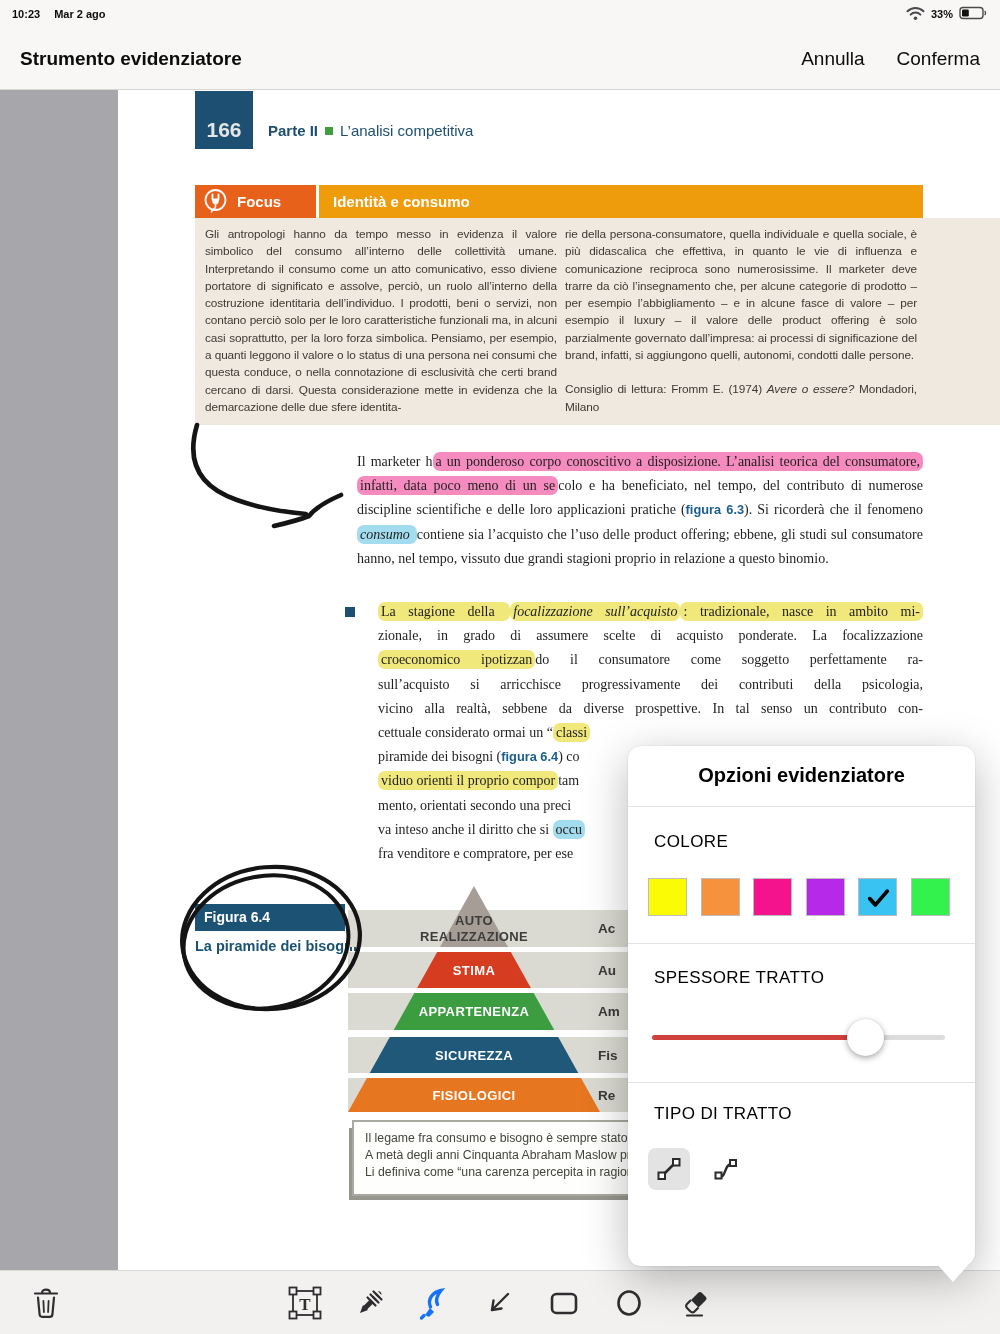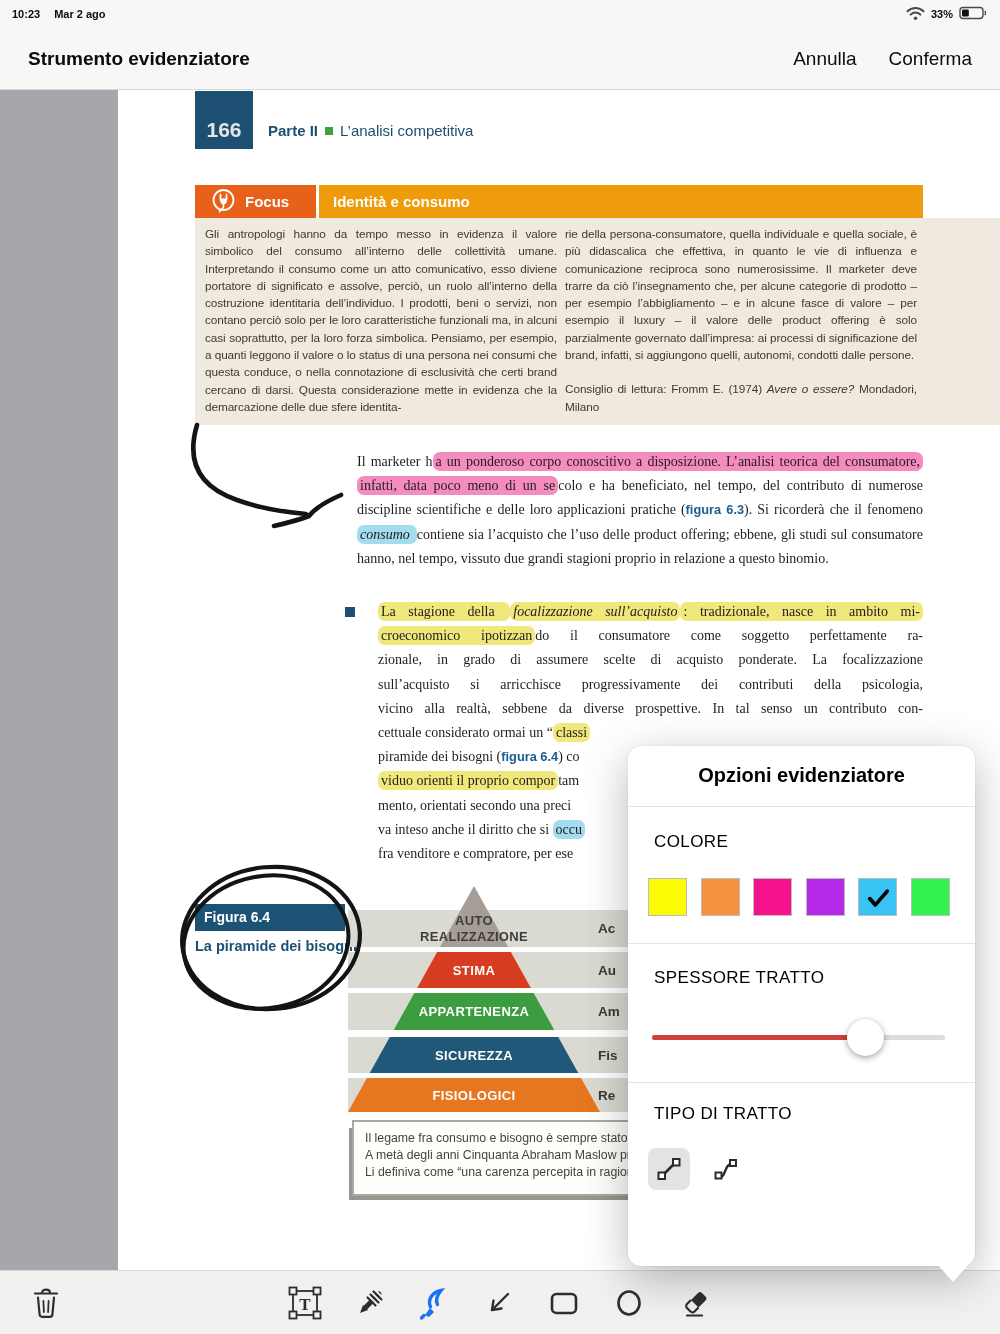--- a/index.html
+++ b/index.html
@@ -6,38 +6,38 @@
   html,body { width:1000px; height:1334px; }
   body { font-family:"Liberation Sans", sans-serif; background:#fff; }
   #screen { position:relative; width:1000px; height:1334px; overflow:hidden; background:#fff; }
 
   
   .statusbar { position:absolute; left:0; top:0; width:1000px; height:28px; background:#F8F7F5;
     display:flex; justify-content:space-between; align-items:center; padding:0 12px; font-size:11px; color:#0c0c0c; }
   .sb-left { display:flex; gap:14px; font-weight:bold; }
   .sb-right { display:flex; align-items:center; gap:6px; font-weight:bold; }
   .navbar { position:absolute; left:0; top:28px; width:1000px; height:62px; background:#F8F7F5;
-    border-bottom:1px solid #D8D6D4; display:flex; align-items:center; justify-content:space-between; padding:0 28px; }
+    border-bottom:1px solid #D8D6D4; display:flex; align-items:center; justify-content:space-between; padding:0 20px; }
   .nav-title { font-size:19px; font-weight:bold; color:#0c0c0c; }
   .nav-actions { display:flex; gap:32px; }
   .nav-btn { background:none; border:none; font-family:inherit; font-size:19px; color:#0c0c0c; cursor:pointer; }
 
   
   .gutter { position:absolute; left:0; top:90px; width:118px; height:1180px; background:#A7A7AB; }
   .pdfpage { position:absolute; left:118px; top:90px; width:882px; height:1180px; background:#fff; }
 
   .pagenum-box { position:absolute; left:195px; top:91px; width:58px; height:58px; background:#1C4F71;
     color:#e5e5e5; font-weight:bold; font-size:21px; display:flex; align-items:flex-end; justify-content:center; padding-bottom:7px; }
   .part-row { position:absolute; left:268px; top:122px; display:flex; align-items:center; gap:7px; font-size:15px; color:#1C4F71; }
   .part-label { font-weight:bold; }
   .part-square { width:8px; height:8px; background:#3F9E40; display:inline-block; }
 
   
   .focus-badge { position:absolute; left:195px; top:185px; width:121px; height:33px; background:#E8611B;
-    color:#fff; display:flex; align-items:center; gap:9px; padding-left:16px; font-weight:bold; font-size:15px; }
+    color:#fff; display:flex; align-items:center; gap:9px; padding-left:8px; font-weight:bold; font-size:15px; }
   .focus-titlebar { position:absolute; left:319px; top:185px; width:604px; height:33px; background:#EE9C0C;
     color:#fff; display:flex; align-items:center; padding-left:14px; font-weight:bold; font-size:15px; }
   .focus-body { position:absolute; left:195px; top:218px; width:876px; height:207px; background:#EFE9DF; }
   .fcol { position:absolute; top:8px; width:352px; font-size:11.8px; line-height:17.3px; letter-spacing:-0.1px;
     color:#3E3933; text-align:justify; }
   .fcol-1 { left:10px; }
   .fcol-2 { left:370px; }
   .reading { margin-top:17px; text-align:justify; }
   .it { font-style:italic; }
 
@@ -154,22 +154,22 @@
     <div class="fcol fcol-2">
       <div>rie della persona-consumatore, quella individuale e quella sociale, è più didascalica che effettiva, in quanto le vie di influenza e comunicazione reciproca sono numerosissime. Il marketer deve trarre da ciò l’insegnamento che, per alcune categorie di prodotto – per esempio l’abbigliamento – e in alcune fasce di valore – per esempio il luxury – il valore delle product offering è solo parzialmente governato dall’impresa: ai processi di significazione del brand, infatti, si aggiungono quelli, autonomi, condotti dalle persone.</div>
       <div class="reading" id="reading"><span>Consiglio di lettura: Fromm E. (1974) </span><span class="it">Avere o essere?</span><span> Mondadori, Milano</span></div>
     </div>
   </div>
 
   <p id="para1" class="serif"><span>Il marketer h</span><span class="hl-pink">a un ponderoso corpo conoscitivo a disposizione. L’analisi teorica del consumatore, infatti, data poco meno di un se</span><span>colo e ha beneficiato, nel tempo, del contributo di numerose discipline scientifiche e delle loro applicazioni pratiche (</span><span class="ref">figura 6.3</span><span>). Si ricorderà che il fenomeno </span><span class="hl-cyan it">consumo </span><span>contiene sia l’acquisto che l’uso delle product offering; ebbene, gli studi sul consumatore hanno, nel tempo, vissuto due grandi stagioni proprio in relazione a questo binomio.</span></p>
   <span class="bullet"></span>
   <div id="para2" class="serif">
       <div class="bline just"><span class="hl-yellow">La stagione della </span><span class="hl-yellow it">focalizzazione sull’acquisto</span><span class="hl-yellow">: tradizionale, nasce in ambito mi-</span></div>
+      <div class="bline just"><span>zionale, in grado di assumere scelte di acquisto ponderate. La focalizzazione</span></div>
       <div class="bline just"><span class="hl-yellow">croeconomico ipotizzan</span><span>do il consumatore come soggetto perfettamente ra-</span></div>
-      <div class="bline just"><span>zionale, in grado di assumere scelte di acquisto ponderate. La focalizzazione</span></div>
       <div class="bline just"><span>sull’acquisto si arricchisce progressivamente dei contributi della psicologia,</span></div>
       <div class="bline just"><span>vicino alla realtà, sebbene da diverse prospettive. In tal senso un contributo con-</span></div>
       <div class="bline"><span>cettuale considerato ormai un “</span><span class="hl-yellow">classi</span></div>
       <div class="bline"><span>piramide dei bisogni (</span><span class="ref">figura 6.4</span><span>) co</span></div>
       <div class="bline"><span class="hl-yellow">viduo orienti il proprio compor</span><span>tam</span></div>
       <div class="bline"><span>mento, orientati secondo una preci</span></div>
       <div class="bline"><span>va inteso anche il diritto che si </span><span class="hl-cyan">occu</span></div>
       <div class="bline"><span>fra venditore e compratore, per ese</span></div>
     </div>
 

